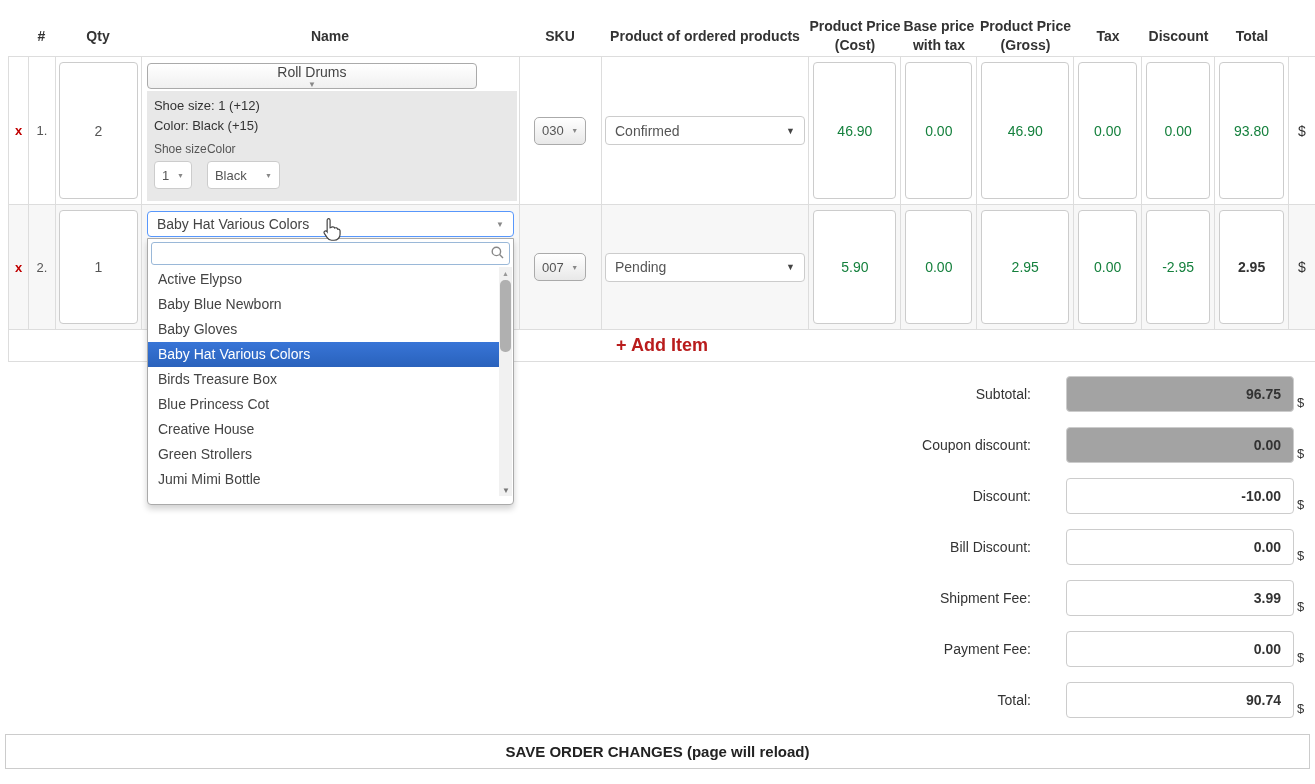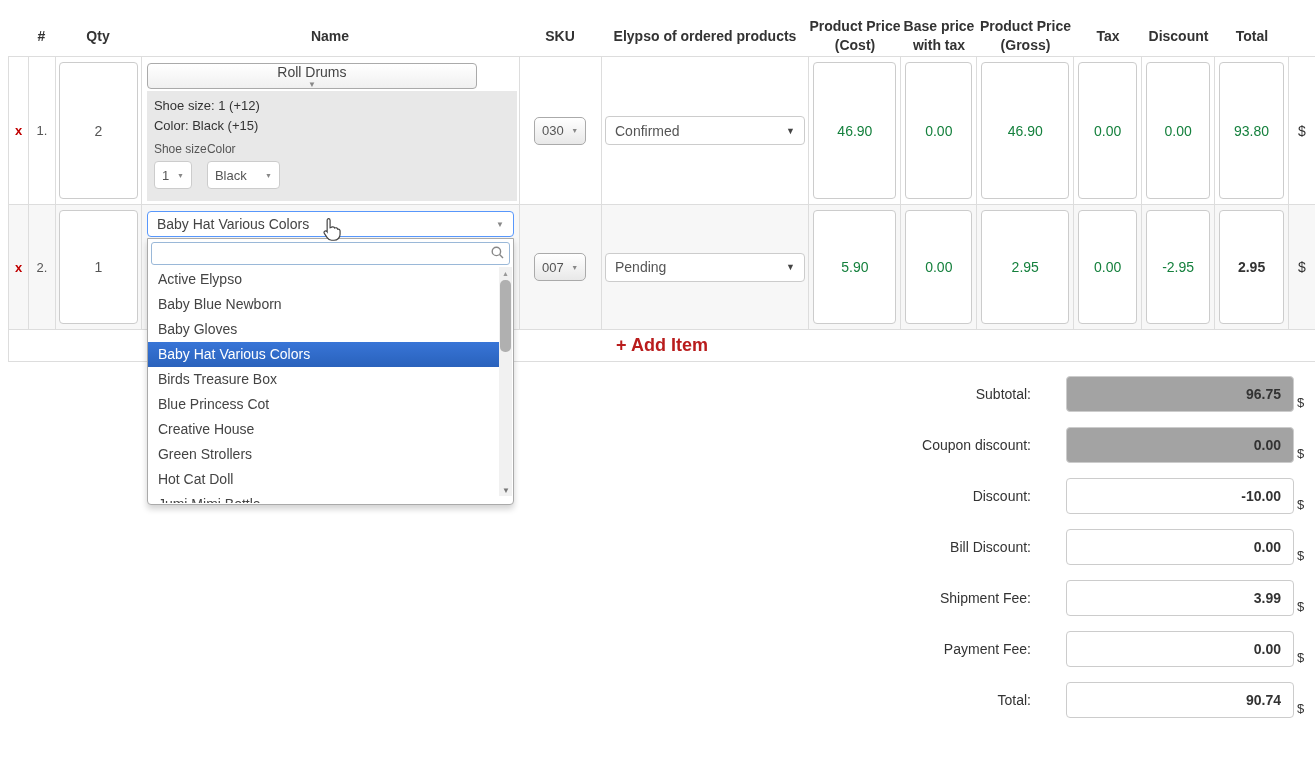--- a/index.html
+++ b/index.html
@@ -112,21 +112,21 @@
 <div class="page">
 
   <div class="order-table">
 
     <div class="flexrow thead">
       <div class="c-del th"></div>
       <div class="c-num th">#</div>
       <div class="c-qty th">Qty</div>
       <div class="c-name th">Name</div>
       <div class="c-sku th">SKU</div>
-      <div class="c-status th">Elypso of ordered products</div>
+      <div class="c-status th">Product of ordered products</div>
       <div class="c-cost th">Product Price (Cost)</div>
       <div class="c-base th">Base price with tax</div>
       <div class="c-gross th">Product Price (Gross)</div>
       <div class="c-tax th">Tax</div>
       <div class="c-disc th">Discount</div>
       <div class="c-total th">Total</div>
       <div class="c-cur th"></div>
     </div>
 
     <div class="flexrow trow row1">
@@ -217,21 +217,20 @@
           </div>
           <div class="opt-list">
             <div class="opt">Active Elypso</div>
             <div class="opt">Baby Blue Newborn</div>
             <div class="opt">Baby Gloves</div>
             <div class="opt selected">Baby Hat Various Colors</div>
             <div class="opt">Birds Treasure Box</div>
             <div class="opt">Blue Princess Cot</div>
             <div class="opt">Creative House</div>
             <div class="opt">Green Strollers</div>
-            <div class="opt">Hot Cat Doll</div>
             <div class="opt">Jumi Mimi Bottle</div>
             <div class="scrollbar">
               <div class="sb-up">▲</div>
               <div class="sb-thumb"></div>
             </div>
             <div class="sb-down">▼</div>
           </div>
         </div>
       </div>
       <div class="cell c-sku vcenter">
@@ -303,18 +302,19 @@
       <input class="t-input" type="text" value="0.00" style="">
       <span class="t-cur">$</span>
     </div>
     <div class="t-row">
       <span class="t-label">Total:</span>
       <input class="t-input" type="text" value="90.74" style="">
       <span class="t-cur">$</span>
     </div>
   </div>
 
+  <div class="save-bar">SAVE ORDER CHANGES (page will reload)</div>
 
   <svg class="cursor-hand" width="22" height="26" viewBox="0 0 24 28">
     <path d="M9.2 2.6c1 0 1.8.8 1.8 1.8v8.2l1.1-.2c.5-1.1 3.6-1 3.9.5 1.3-.7 3.1 0 3.3 1.3 1.5-.4 2.6.7 2.6 2.1v3.4c0 3.6-2.6 6.6-6.6 6.6h-2.7c-2.2 0-3.6-1.1-4.8-2.9l-3.1-4.6c-1.3-2 1.3-3.7 2.9-2.1l.2.3V4.4c0-1 .9-1.8 1.4-1.8z" fill="#ffffff" stroke="#444444" stroke-width="1.3"></path>
   </svg>
 
 </div>
 
 </body></html>

